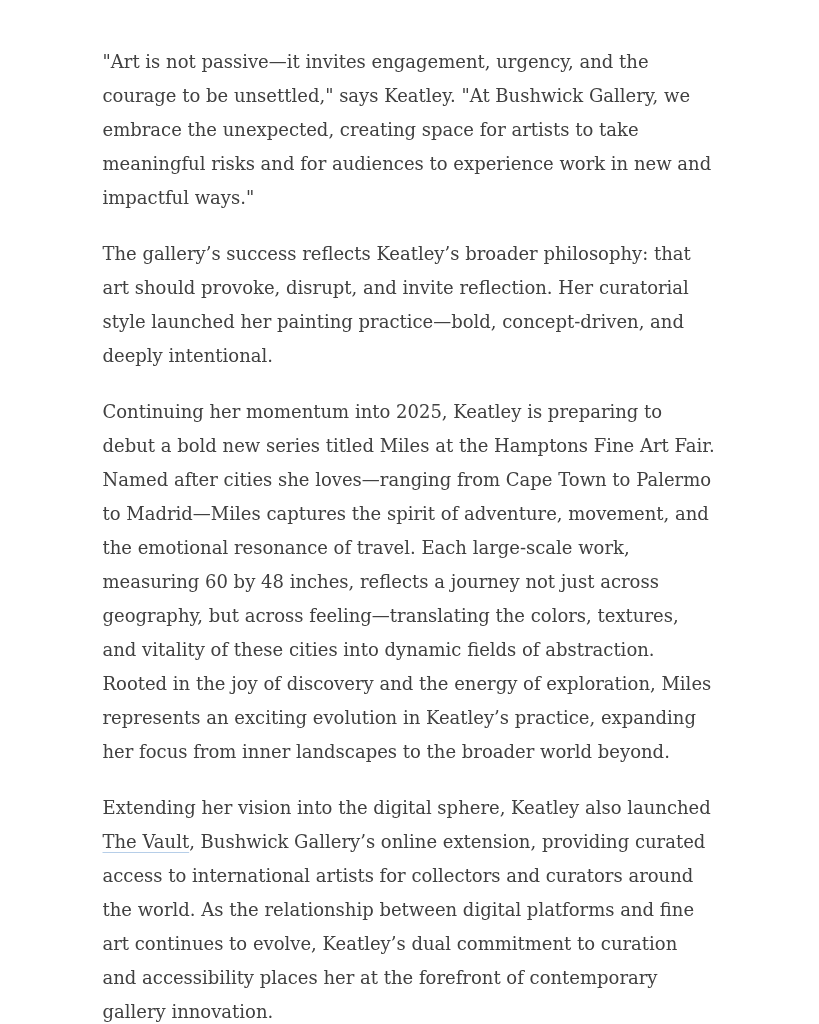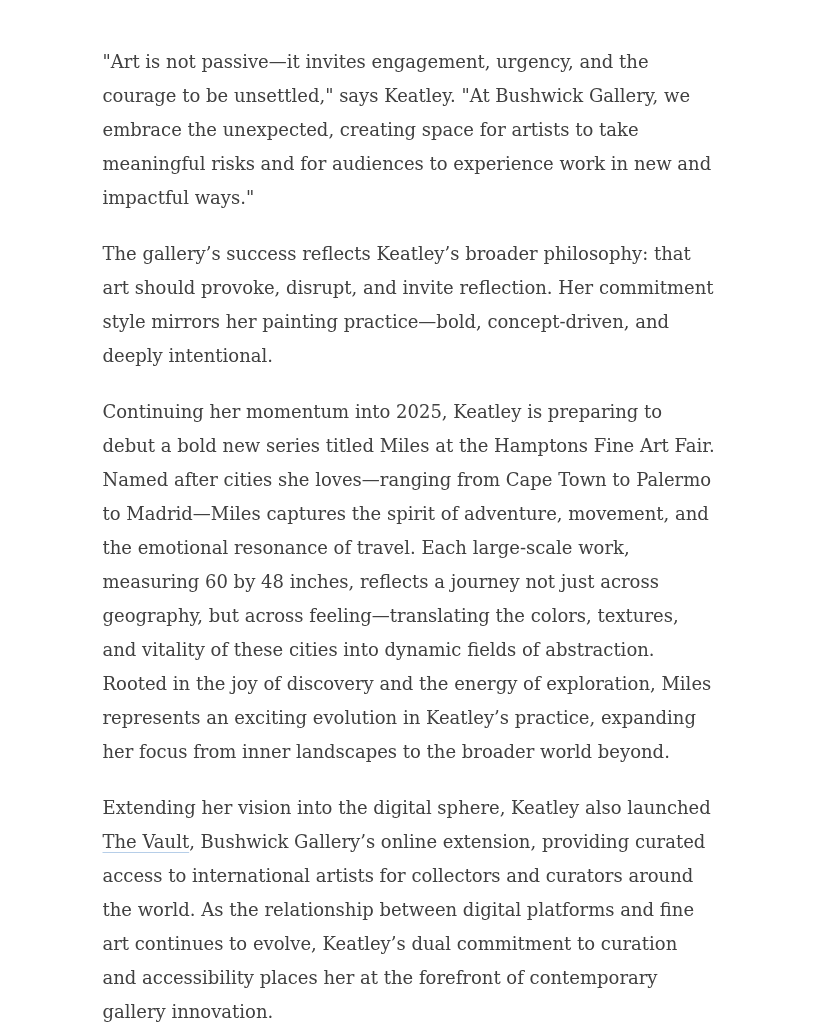--- a/index.html
+++ b/index.html
@@ -36,17 +36,17 @@
     text-underline-offset: 4px;
     cursor: pointer;
   }
 </style>
 </head>
 <body>
 
 <main class="page">
   <article class="article">
     <p class="para">"Art is not passive—it invites engagement, urgency, and the courage to be unsettled," says Keatley. "At Bushwick Gallery, we embrace the unexpected, creating space for artists to take meaningful risks and for audiences to experience work in new and impactful ways."</p>
-    <p class="para">The gallery’s success reflects Keatley’s broader philosophy: that art should provoke, disrupt, and invite reflection. Her commitment style mirrors her painting practice—bold, concept-driven, and deeply intentional.</p>
+    <p class="para">The gallery’s success reflects Keatley’s broader philosophy: that art should provoke, disrupt, and invite reflection. Her curatorial style launched her painting practice—bold, concept-driven, and deeply intentional.</p>
     <p class="para">Continuing her momentum into 2025, Keatley is preparing to debut a bold new series titled Miles at the Hamptons Fine Art Fair. Named after cities she loves—ranging from Cape Town to Palermo to Madrid—Miles captures the spirit of adventure, movement, and the emotional resonance of travel. Each large-scale work, measuring 60 by 48 inches, reflects a journey not just across geography, but across feeling—translating the colors, textures, and vitality of these cities into dynamic fields of abstraction. Rooted in the joy of discovery and the energy of exploration, Miles represents an exciting evolution in Keatley’s practice, expanding her focus from inner landscapes to the broader world beyond.</p>
     <p class="para"><span>Extending her vision into the digital sphere, Keatley also launched </span><a href="#" class="vault-link">The Vault</a><span>, Bushwick Gallery’s online extension, providing curated access to international artists for collectors and curators around the world. As the relationship between digital platforms and fine art continues to evolve, Keatley’s dual commitment to curation and accessibility places her at the forefront of contemporary gallery innovation.</span></p>
   </article>
 </main>
 
 </body></html>

